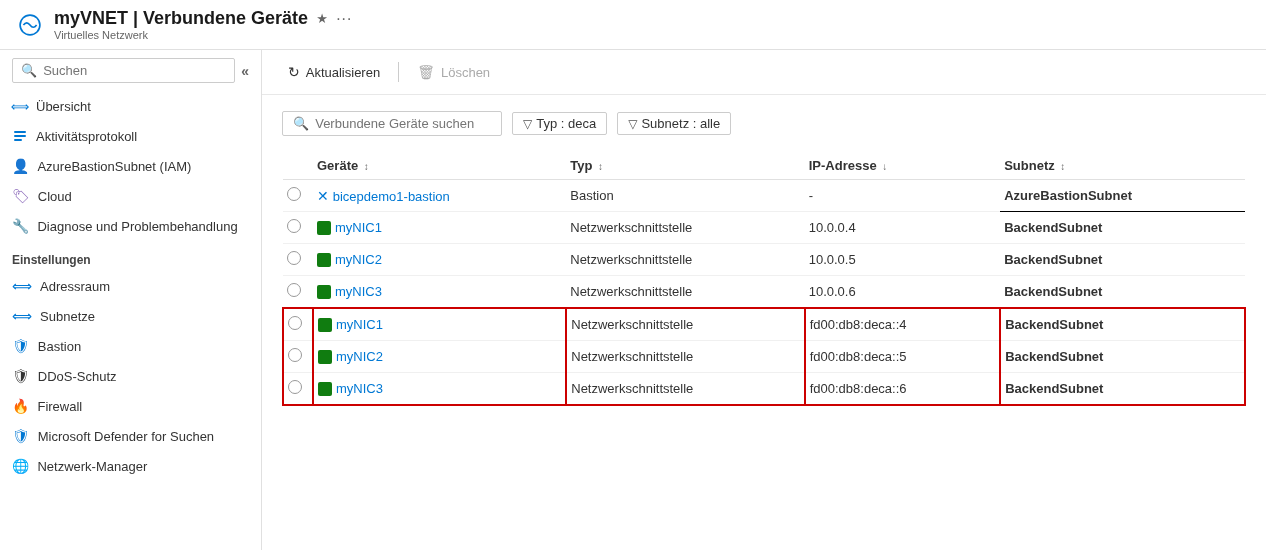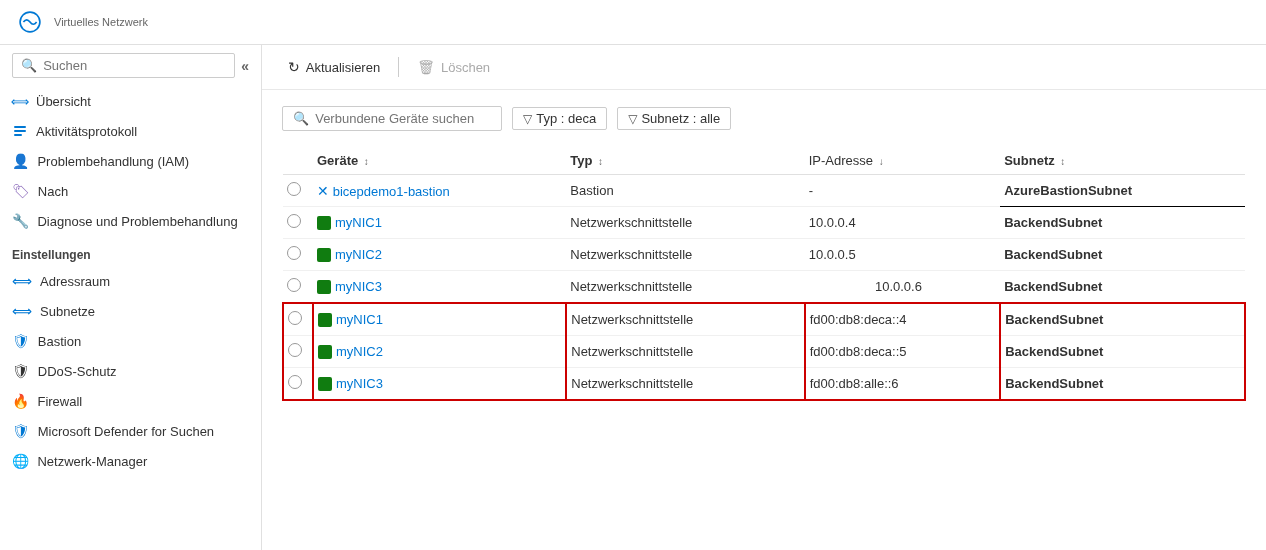--- a/index.html
+++ b/index.html
@@ -9,20 +9,25 @@
 <body>
 
 <div style="display:flex;align-items:center;padding:8px 16px;border-bottom:1px solid #e0e0e0;gap:10px;">
   <div style="width:28px;height:28px;display:flex;align-items:center;justify-content:center;">
     <svg viewBox="0 0 20 20" width="22" height="22" fill="none">
       <circle cx="10" cy="10" r="9" stroke="#0078d4" stroke-width="1.5"></circle>
       <path d="M4 10 Q7 6 10 10 Q13 14 16 10" stroke="#0078d4" stroke-width="1.5" fill="none"></path>
     </svg>
   </div>
   <div>
+    <div style="display:flex;align-items:center;gap:8px;">
+      <span style="font-size:18px;font-weight:600;color:#1a1a1a;">myVNET | Verbundene Geräte</span>
+      <span style="color:#666;cursor:pointer;">★</span>
+      <span style="color:#666;cursor:pointer;font-size:16px;">···</span>
+    </div>
     <div style="font-size:11px;color:#666;">Virtuelles Netzwerk</div>
   </div>
 </div>
 
 <div style="display:flex;flex:1;overflow:hidden;">
 
   <div style="width:262px;border-right:1px solid #e0e0e0;display:flex;flex-direction:column;overflow-y:auto;">
     <div style="padding:8px 12px;display:flex;align-items:center;gap:6px;">
       <div style="display:flex;align-items:center;border:1px solid #ccc;border-radius:2px;padding:4px 8px;gap:6px;background:#fff;flex:1;">
         <span style="color:#666;font-size:13px;">🔍</span>
@@ -40,25 +45,25 @@
         <svg width="14" height="14" viewBox="0 0 14 14">
             <rect x="1" y="2" width="12" height="2" rx="1" fill="#0078d4"></rect>
             <rect x="1" y="6" width="12" height="2" rx="1" fill="#0078d4"></rect>
             <rect x="1" y="10" width="8" height="2" rx="1" fill="#0078d4"></rect>
           </svg>
       </span>
       <span>Aktivitätsprotokoll</span>
     </div>
     <div style="display:flex;align-items:center;padding:7px 12px;cursor:pointer;gap:8px;font-size:13px;color:#333;">
       <span style="color:#e8a000;font-size:14px;">👤</span>
-      <span>Problembehandlung (IAM)</span>
+      <span>AzureBastionSubnet (IAM)</span>
     </div>
     <div style="display:flex;align-items:center;padding:7px 12px;cursor:pointer;gap:8px;font-size:13px;color:#333;">
       <span style="color:#8764b8;font-size:14px;">🏷</span>
-      <span>Nach</span>
+      <span>Cloud</span>
     </div>
     <div style="display:flex;align-items:center;padding:7px 12px;cursor:pointer;gap:8px;font-size:13px;color:#333;">
       <span style="color:#d13438;font-size:14px;">🔧</span>
       <span>Diagnose und Problembehandlung</span>
     </div>
 
     <div style="padding:12px 12px 4px;font-size:12px;font-weight:600;color:#444;">Einstellungen</div>
 
     <div style="display:flex;align-items:center;padding:7px 12px;cursor:pointer;gap:8px;font-size:13px;color:#333;">
       <span style="color:#0078d4;font-size:14px;">⟺</span>
@@ -127,21 +132,21 @@
           <tr>
             <th style="width:30px;padding:6px 4px;border-bottom:1px solid #e0e0e0;"></th>
             <th style="padding:6px 12px 6px 4px;border-bottom:1px solid #e0e0e0;text-align:left;font-size:13px;font-weight:600;cursor:pointer;white-space:nowrap;">
               <span>Geräte</span>
               <span style="font-size:10px;color:#666;margin-left:2px;">↕</span>
             </th>
             <th style="padding:6px 12px 6px 4px;border-bottom:1px solid #e0e0e0;text-align:left;font-size:13px;font-weight:600;cursor:pointer;white-space:nowrap;">
               <span>Typ</span>
               <span style="font-size:10px;color:#666;margin-left:2px;">↕</span>
             </th>
-            <th style="padding:6px 12px 6px 4px;border-bottom:1px solid #e0e0e0;text-align:left;font-size:13px;font-weight:400;cursor:pointer;white-space:nowrap;margin-top:40px;">
+            <th style="padding:6px 12px 6px 4px;border-bottom:1px solid #e0e0e0;text-align:left;font-size:13px;font-weight:700;cursor:pointer;white-space:nowrap;margin-top:40px;">
               <span>IP-Adresse</span>
               <span style="font-size:10px;color:#666;margin-left:2px;">↓</span>
             </th>
             <th style="padding:6px 12px 6px 4px;border-bottom:1px solid #e0e0e0;text-align:left;font-size:13px;font-weight:600;cursor:pointer;white-space:nowrap;">
               <span>Subnetz</span>
               <span style="font-size:10px;color:#666;margin-left:2px;">↕</span>
             </th>
           </tr>
         </thead>
         <tbody id="table-body">
@@ -179,21 +184,21 @@
     <td style="padding:7px 12px 7px 4px;border-bottom:1px solid #f0f0f0;"><strong>BackendSubnet</strong></td>
   </tr>
             <tr>
     <td style="padding:7px 4px;border-bottom:1px solid #f0f0f0;">
       <span style="display:inline-block;width:14px;height:14px;border:1px solid #999;border-radius:50%;cursor:pointer;"></span>
     </td>
     <td style="padding:7px 12px 7px 4px;border-bottom:1px solid #f0f0f0;">
       <span style="display:inline-block;width:14px;height:14px;background:#107c10;border-radius:2px;margin-right:4px;vertical-align:middle;"></span><a href="#" style="color:#0078d4;text-decoration:none;">myNIC3</a>
     </td>
     <td style="padding:7px 12px 7px 4px;border-bottom:1px solid #f0f0f0;">Netzwerkschnittstelle</td>
-    <td style="padding:7px 12px 7px 4px;border-bottom:1px solid #f0f0f0;text-align:center;">10.0.0.6</td>
+    <td style="padding:7px 12px 7px 4px;border-bottom:1px solid #f0f0f0;">10.0.0.6</td>
     <td style="padding:7px 12px 7px 4px;border-bottom:1px solid #f0f0f0;"><strong>BackendSubnet</strong></td>
   </tr>
             <tr>
     <td style="padding:7px 4px;border-bottom:1px solid #f0f0f0;border-top:2px solid #c00;border-left:2px solid #c00;border-right:2px solid #c00;">
       <span style="display:inline-block;width:14px;height:14px;border:1px solid #999;border-radius:50%;cursor:pointer;"></span>
     </td>
     <td style="padding:7px 12px 7px 4px;border-bottom:1px solid #f0f0f0;border-top:2px solid #c00;border-left:2px solid #c00;border-right:2px solid #c00;">
       <span style="display:inline-block;width:14px;height:14px;background:#107c10;border-radius:2px;margin-right:4px;vertical-align:middle;"></span><a href="#" style="color:#0078d4;text-decoration:none;">myNIC1</a>
     </td>
     <td style="padding:7px 12px 7px 4px;border-bottom:1px solid #f0f0f0;border-top:2px solid #c00;border-left:2px solid #c00;border-right:2px solid #c00;">Netzwerkschnittstelle</td>
@@ -212,20 +217,20 @@
     <td style="padding:7px 12px 7px 4px;border-bottom:1px solid #f0f0f0;border-left:2px solid #c00;border-right:2px solid #c00;"><strong>BackendSubnet</strong></td>
   </tr>
             <tr>
     <td style="padding:7px 4px;border-bottom:1px solid #f0f0f0;border-bottom:2px solid #c00;border-left:2px solid #c00;border-right:2px solid #c00;">
       <span style="display:inline-block;width:14px;height:14px;border:1px solid #999;border-radius:50%;cursor:pointer;"></span>
     </td>
     <td style="padding:7px 12px 7px 4px;border-bottom:1px solid #f0f0f0;border-bottom:2px solid #c00;border-left:2px solid #c00;border-right:2px solid #c00;">
       <span style="display:inline-block;width:14px;height:14px;background:#107c10;border-radius:2px;margin-right:4px;vertical-align:middle;"></span><a href="#" style="color:#0078d4;text-decoration:none;">myNIC3</a>
     </td>
     <td style="padding:7px 12px 7px 4px;border-bottom:1px solid #f0f0f0;border-bottom:2px solid #c00;border-left:2px solid #c00;border-right:2px solid #c00;">Netzwerkschnittstelle</td>
-    <td style="padding:7px 12px 7px 4px;border-bottom:1px solid #f0f0f0;border-bottom:2px solid #c00;border-left:2px solid #c00;border-right:2px solid #c00;">fd00:db8:alle::6</td>
+    <td style="padding:7px 12px 7px 4px;border-bottom:1px solid #f0f0f0;border-bottom:2px solid #c00;border-left:2px solid #c00;border-right:2px solid #c00;">fd00:db8:deca::6</td>
     <td style="padding:7px 12px 7px 4px;border-bottom:1px solid #f0f0f0;border-bottom:2px solid #c00;border-left:2px solid #c00;border-right:2px solid #c00;"><strong>BackendSubnet</strong></td>
   </tr>
           </tbody>
       </table>
     </div>
   </div>
 </div>
 
 </body></html>

